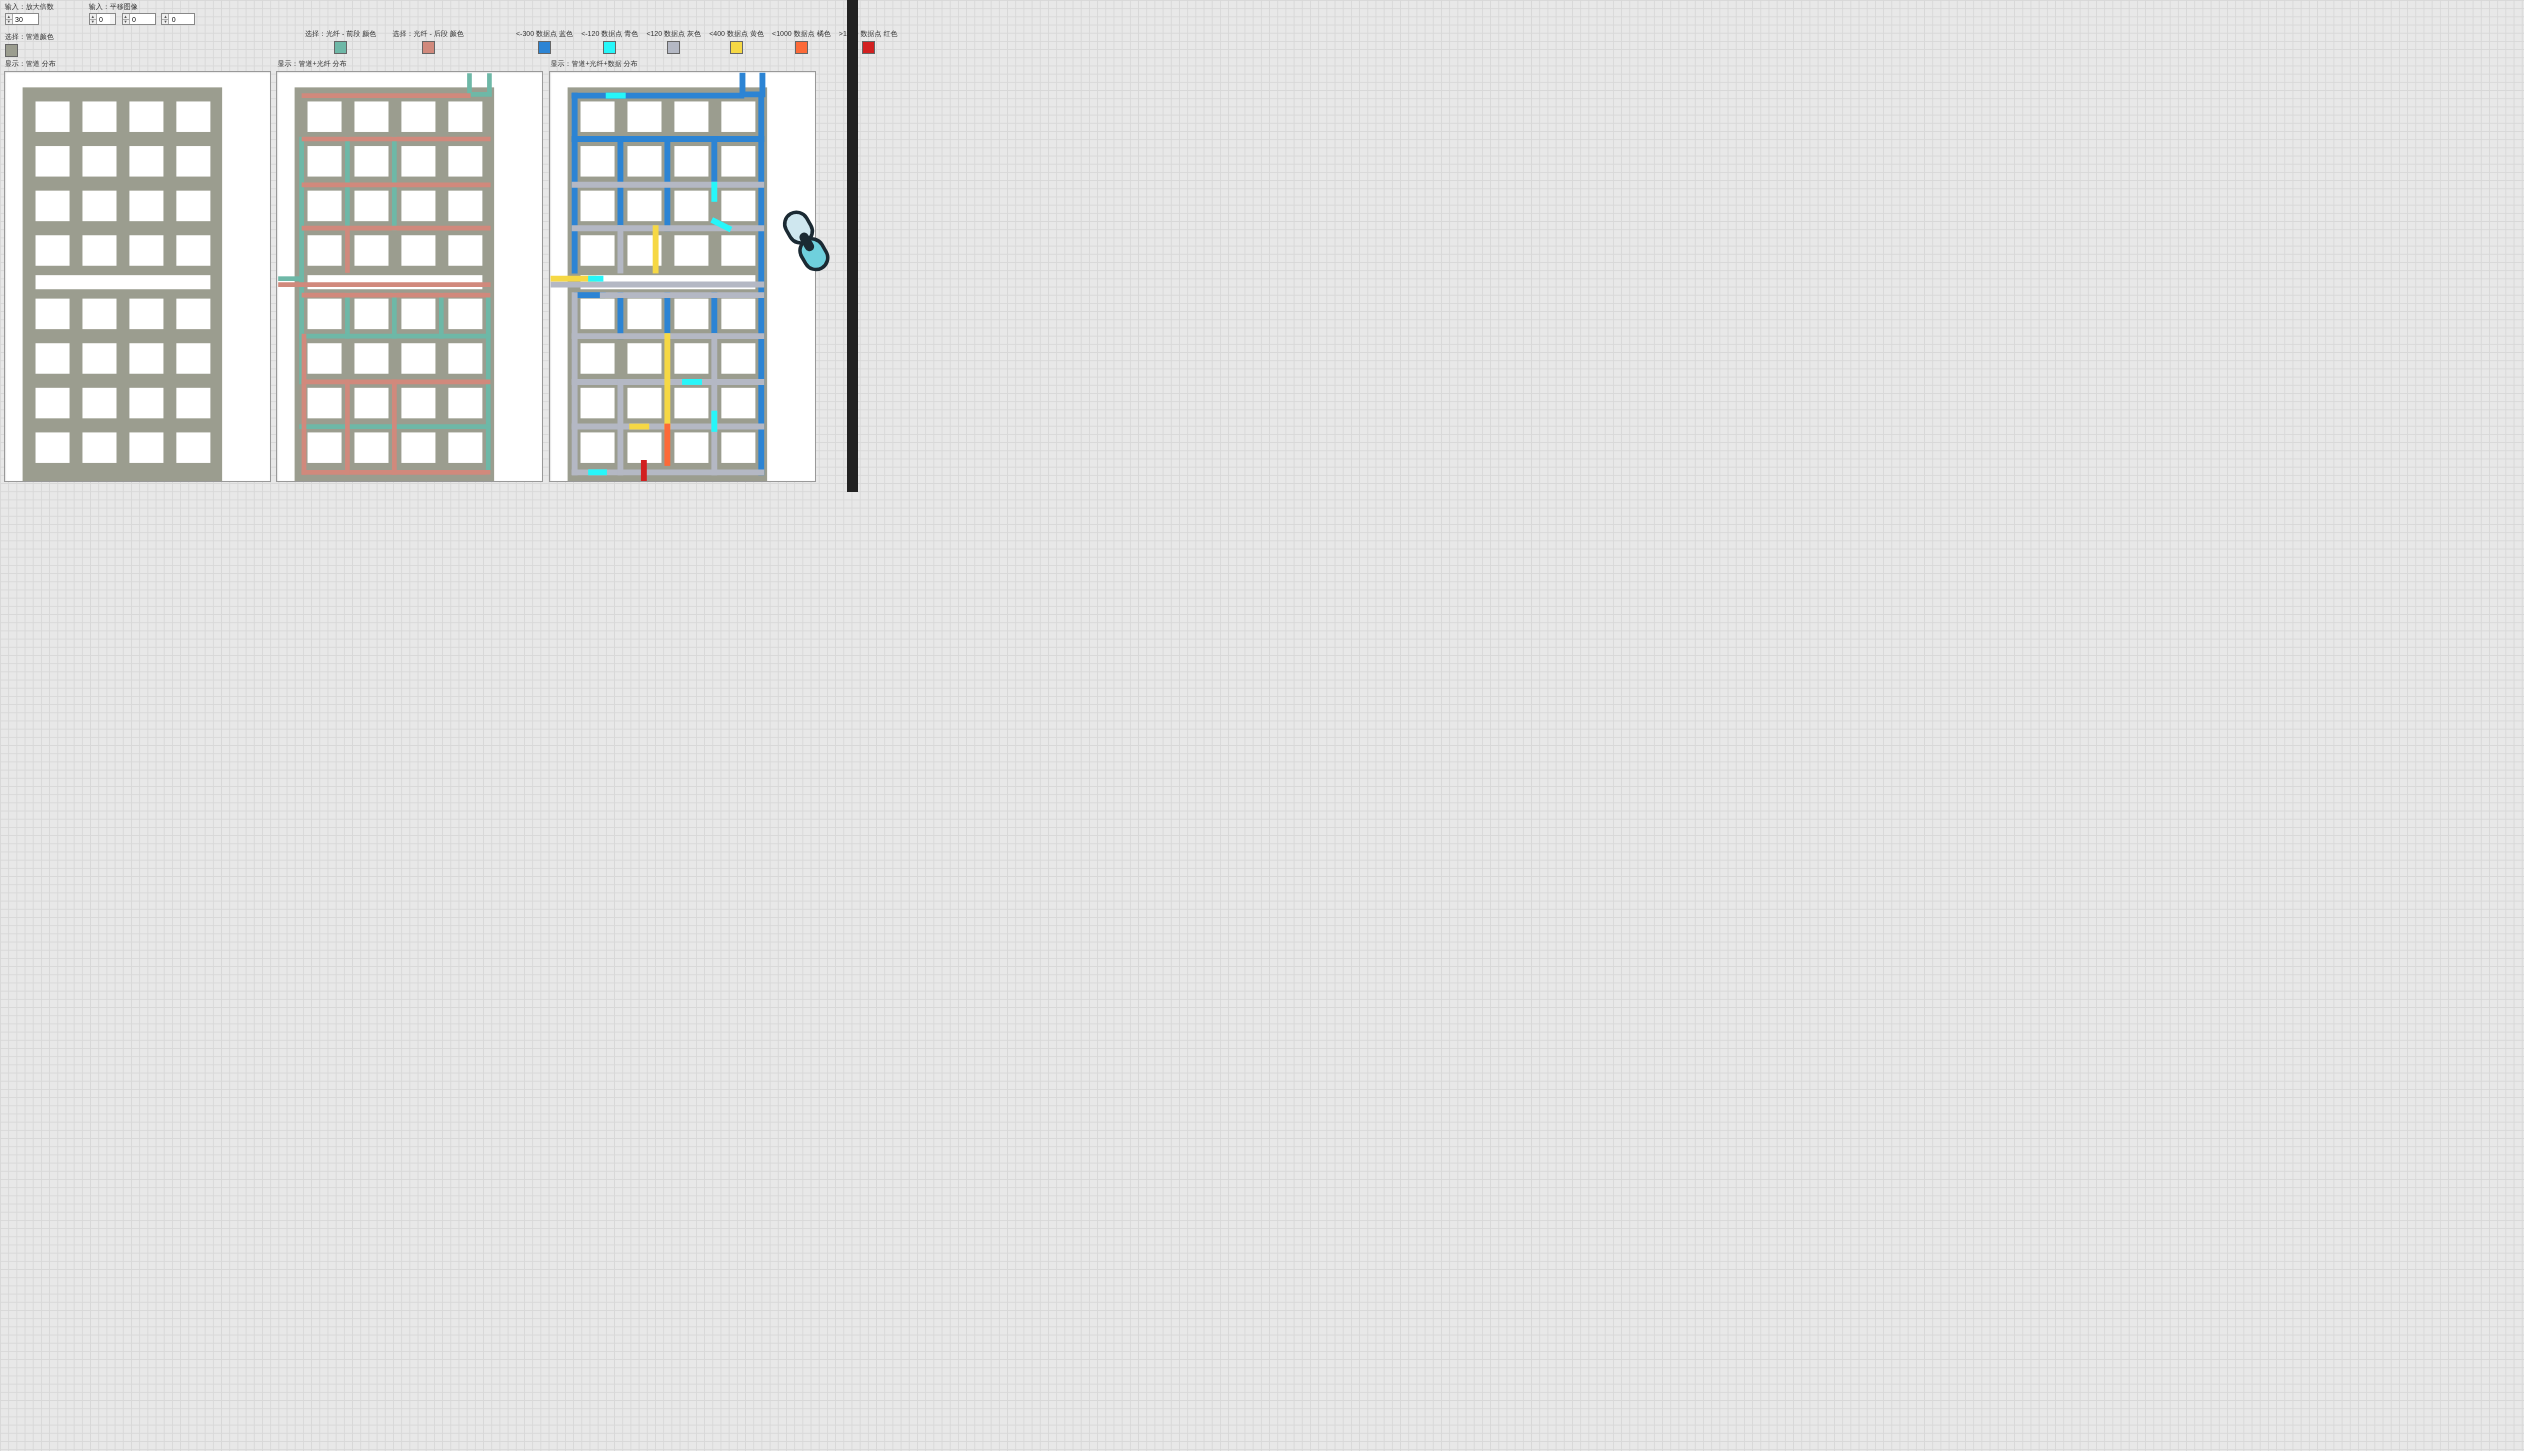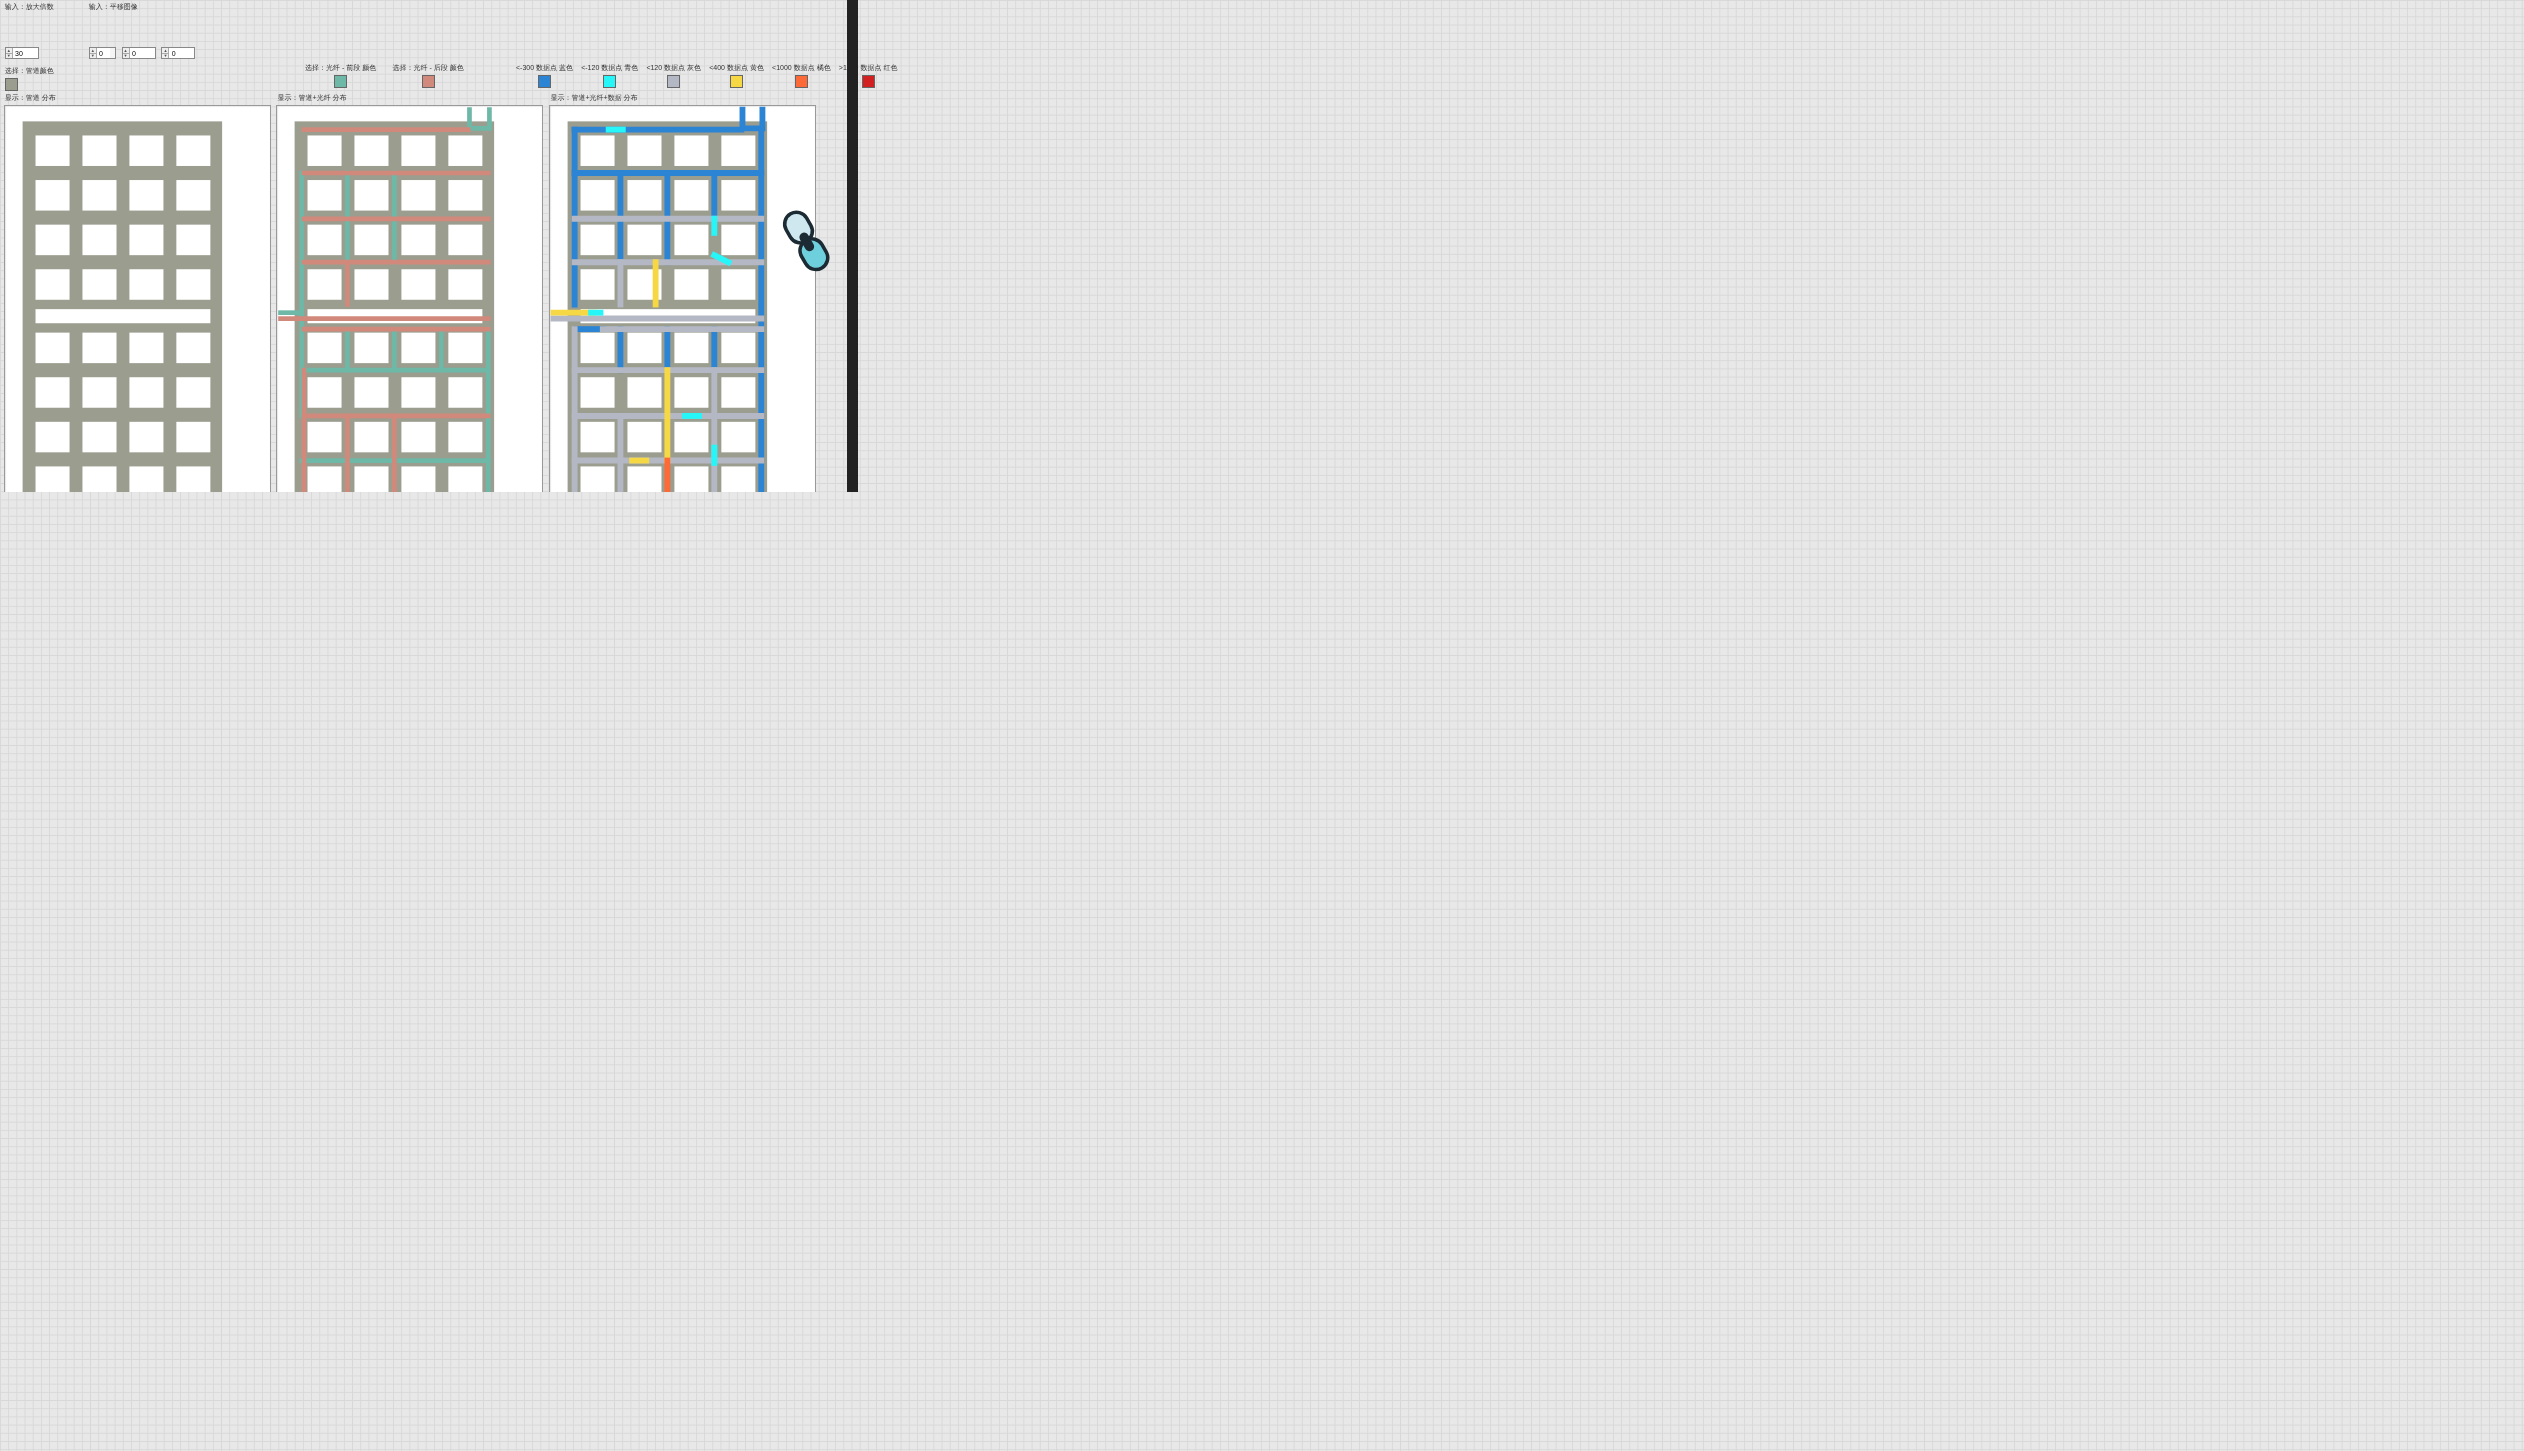--- a/index.html
+++ b/index.html
@@ -16,21 +16,21 @@
     overflow: hidden;
   }
 
   .app { width: 858px; height: 492px; position: relative; }
 
   .top-controls {
     display: flex; gap: 35px; padding: 2.3px 4.7px 1.2px 4.7px;
   }
   .ctrl-group { display:flex; flex-direction:column; gap:1.2px; }
   .ctrl-label { font-size:7px; font-weight: normal; }
-  .ctrl-row { display:flex; gap:5.9px; align-items:flex-start;margin-top:34px; }
+  .ctrl-row { display:flex; gap:5.9px; align-items:flex-start; }
 
   .spinner {
     display:inline-flex; align-items:stretch;
     background:#f4f4f4; border:0.6px solid #888; height:11.7px;
   }
   .spinner .spin-btns {
     display:flex; flex-direction:column; width:7px;
     border-right:0.6px solid #aaa;
   }
   .spinner .spin-up, .spinner .spin-down {

